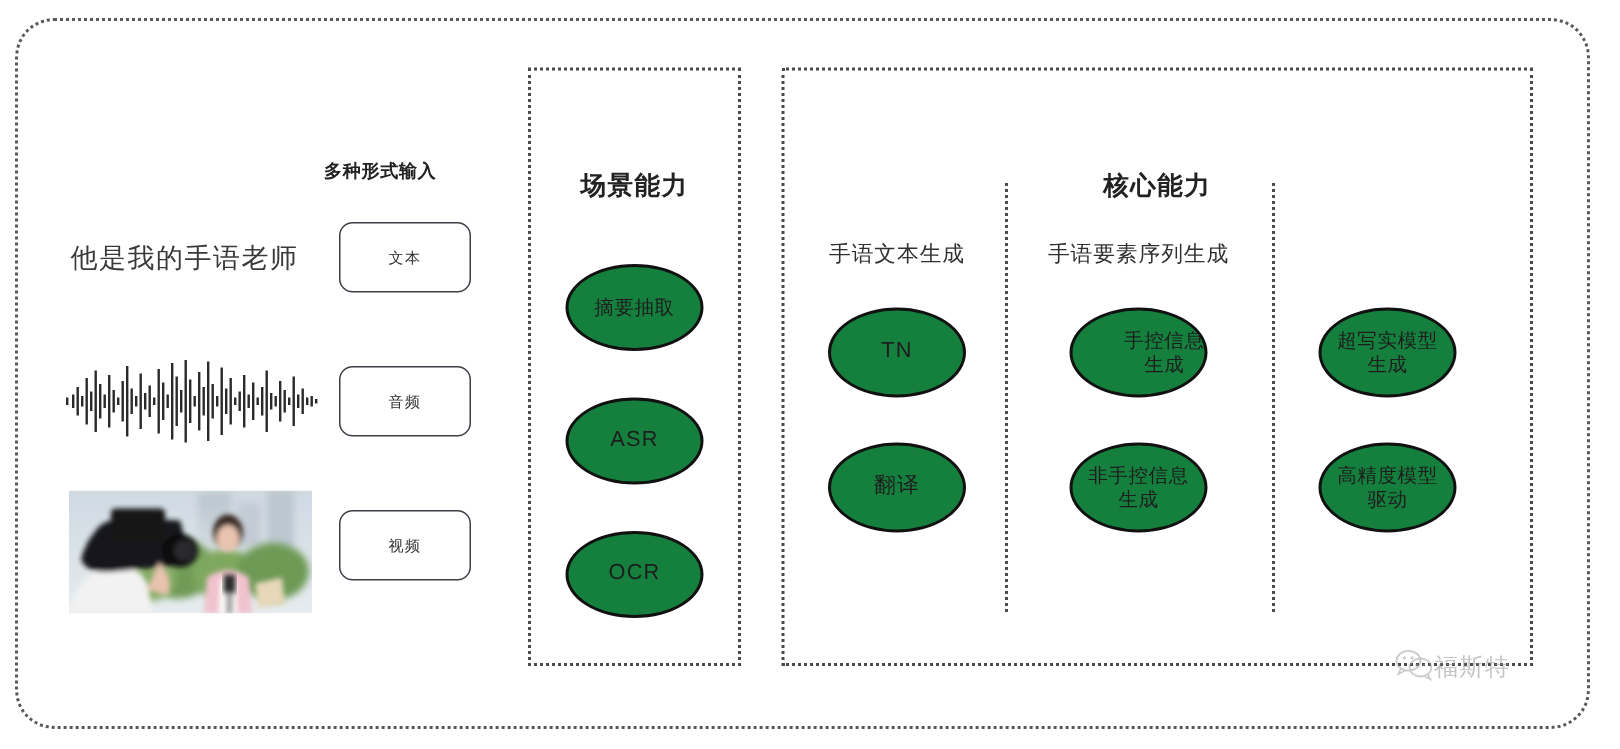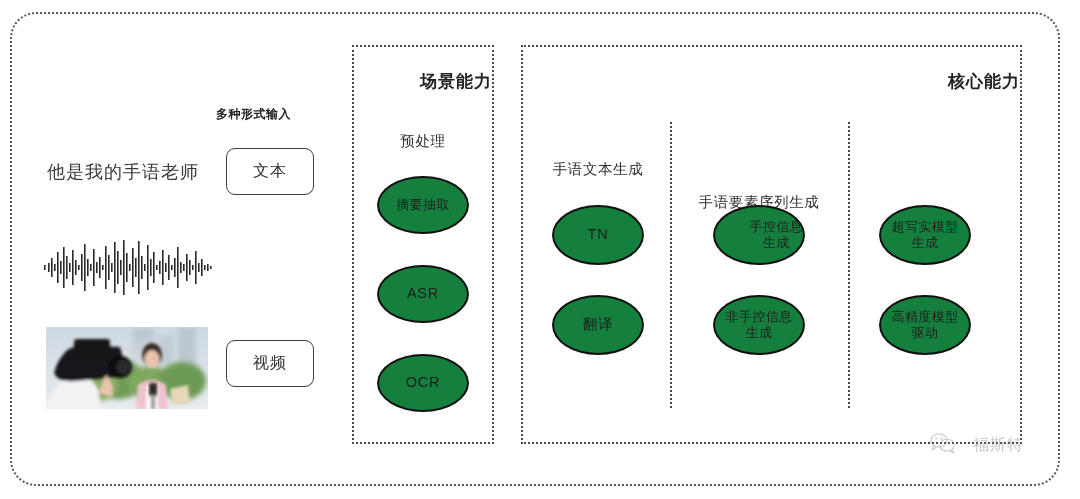--- a/index.html
+++ b/index.html
@@ -34,25 +34,26 @@
   
   .panel {
     position: absolute;
     box-sizing: border-box;
     border: 2px dotted #4a4a4a;
     background: transparent;
   }
   .panel-title {
     position: absolute;
     width: 100%;
-    text-align: right;
+    text-align: center;
     font-size: 17px;
     font-weight: bold;
     color: #222222;
     letter-spacing: 1px;
+    margin-top: 42px;
   }
 
   
   .input-area-title {
     position: absolute;
     font-size: 12px;
     font-weight: bold;
     color: #222222;
     letter-spacing: 0.5px;
   }
@@ -65,21 +66,21 @@
   }
   .modality-box {
     position: absolute;
     box-sizing: border-box;
     border: 1.6px solid #3d3d46;
     border-radius: 9px;
     background: #ffffff;
     display: flex;
     align-items: center;
     justify-content: center;
-    font-size: 16px;
+    font-size: 10px;
     color: #2f2f2f;
     letter-spacing: 1px;
   }
 
   
   .waveform {
     position: absolute;
   }
   
   .photo {
@@ -120,21 +121,21 @@
     position: absolute;
     border-left: 2px dotted #4a4a4a;
     width: 0;
   }
 
   
   .watermark {
     position: absolute;
     display: flex;
     align-items: center;
-    gap: 17px;
+    gap: 0;
     opacity: 0.5;
   }
   .watermark-text {
     font-size: 16px;
     color: #8d8d8d;
     letter-spacing: 1px;
   }
 </style>
 </head>
 <body>
@@ -265,29 +266,31 @@
         <ellipse cx="74" cy="40" rx="12" ry="11" fill="#0e0e10"></ellipse>
         <ellipse cx="77" cy="40" rx="7" ry="7" fill="#2a2a2e"></ellipse>
         <path d="M60 48 Q70 58 66 70 L52 66 Z" fill="#e8c3ae"></path>
       </g>
     </svg>
   </div>
 
   <div class="modality-box" style="left:226px; top:148px; width:88px; height:47px;">
     <span>文本</span>
   </div>
+  <div class="modality-box" style="left:226px; top:244px; width:88px; height:47px;">
+    <span>音频</span>
+  </div>
   <div class="modality-box" style="left:226px; top:340px; width:88px; height:47px;">
     <span>视频</span>
   </div>
 
   <div class="panel" style="left:352px; top:45px; width:142px; height:399px;">
     <div class="panel-title" style="top:23px;">场景能力</div>
   </div>
 
-  <div class="col-label" style="left:352px; top:132px; width:142px;">预处理</div>
 
   <div class="ellipse" style="left:377px; top:176px; width:92px; height:58px;">
     <span>摘要抽取</span>
   </div>
   <div class="ellipse lat" style="left:377px; top:265px; width:92px; height:58px;">
     <span>ASR</span>
   </div>
   <div class="ellipse lat" style="left:377px; top:354px; width:92px; height:58px;">
     <span>OCR</span>
   </div>
@@ -300,21 +303,21 @@
   <div class="vdivider" style="left:848px; top:122px; height:286px;"></div>
 
   <div class="col-label" style="left:528px; top:160px; width:140px;">手语文本生成</div>
   <div class="ellipse lat" style="left:552px; top:205px; width:92px; height:60px;">
     <span>TN</span>
   </div>
   <div class="ellipse lat" style="left:552px; top:295px; width:92px; height:60px;">
     <span>翻译</span>
   </div>
 
-  <div class="col-label" style="left:673px; top:160px; width:172px;margin-top:33px;">手语要素序列生成</div>
+  <div class="col-label" style="left:673px; top:160px; width:172px;">手语要素序列生成</div>
   <div class="ellipse" style="left:713px; top:205px; width:92px; height:60px;justify-content:flex-end;">
     <span class="nl">手控信息<br>生成</span>
   </div>
   <div class="ellipse" style="left:713px; top:295px; width:92px; height:60px;">
     <span class="nl">非手控信息<br>生成</span>
   </div>
 
   <div class="ellipse" style="left:879px; top:205px; width:92px; height:60px;">
     <span class="nl">超写实模型<br>生成</span>
   </div>

